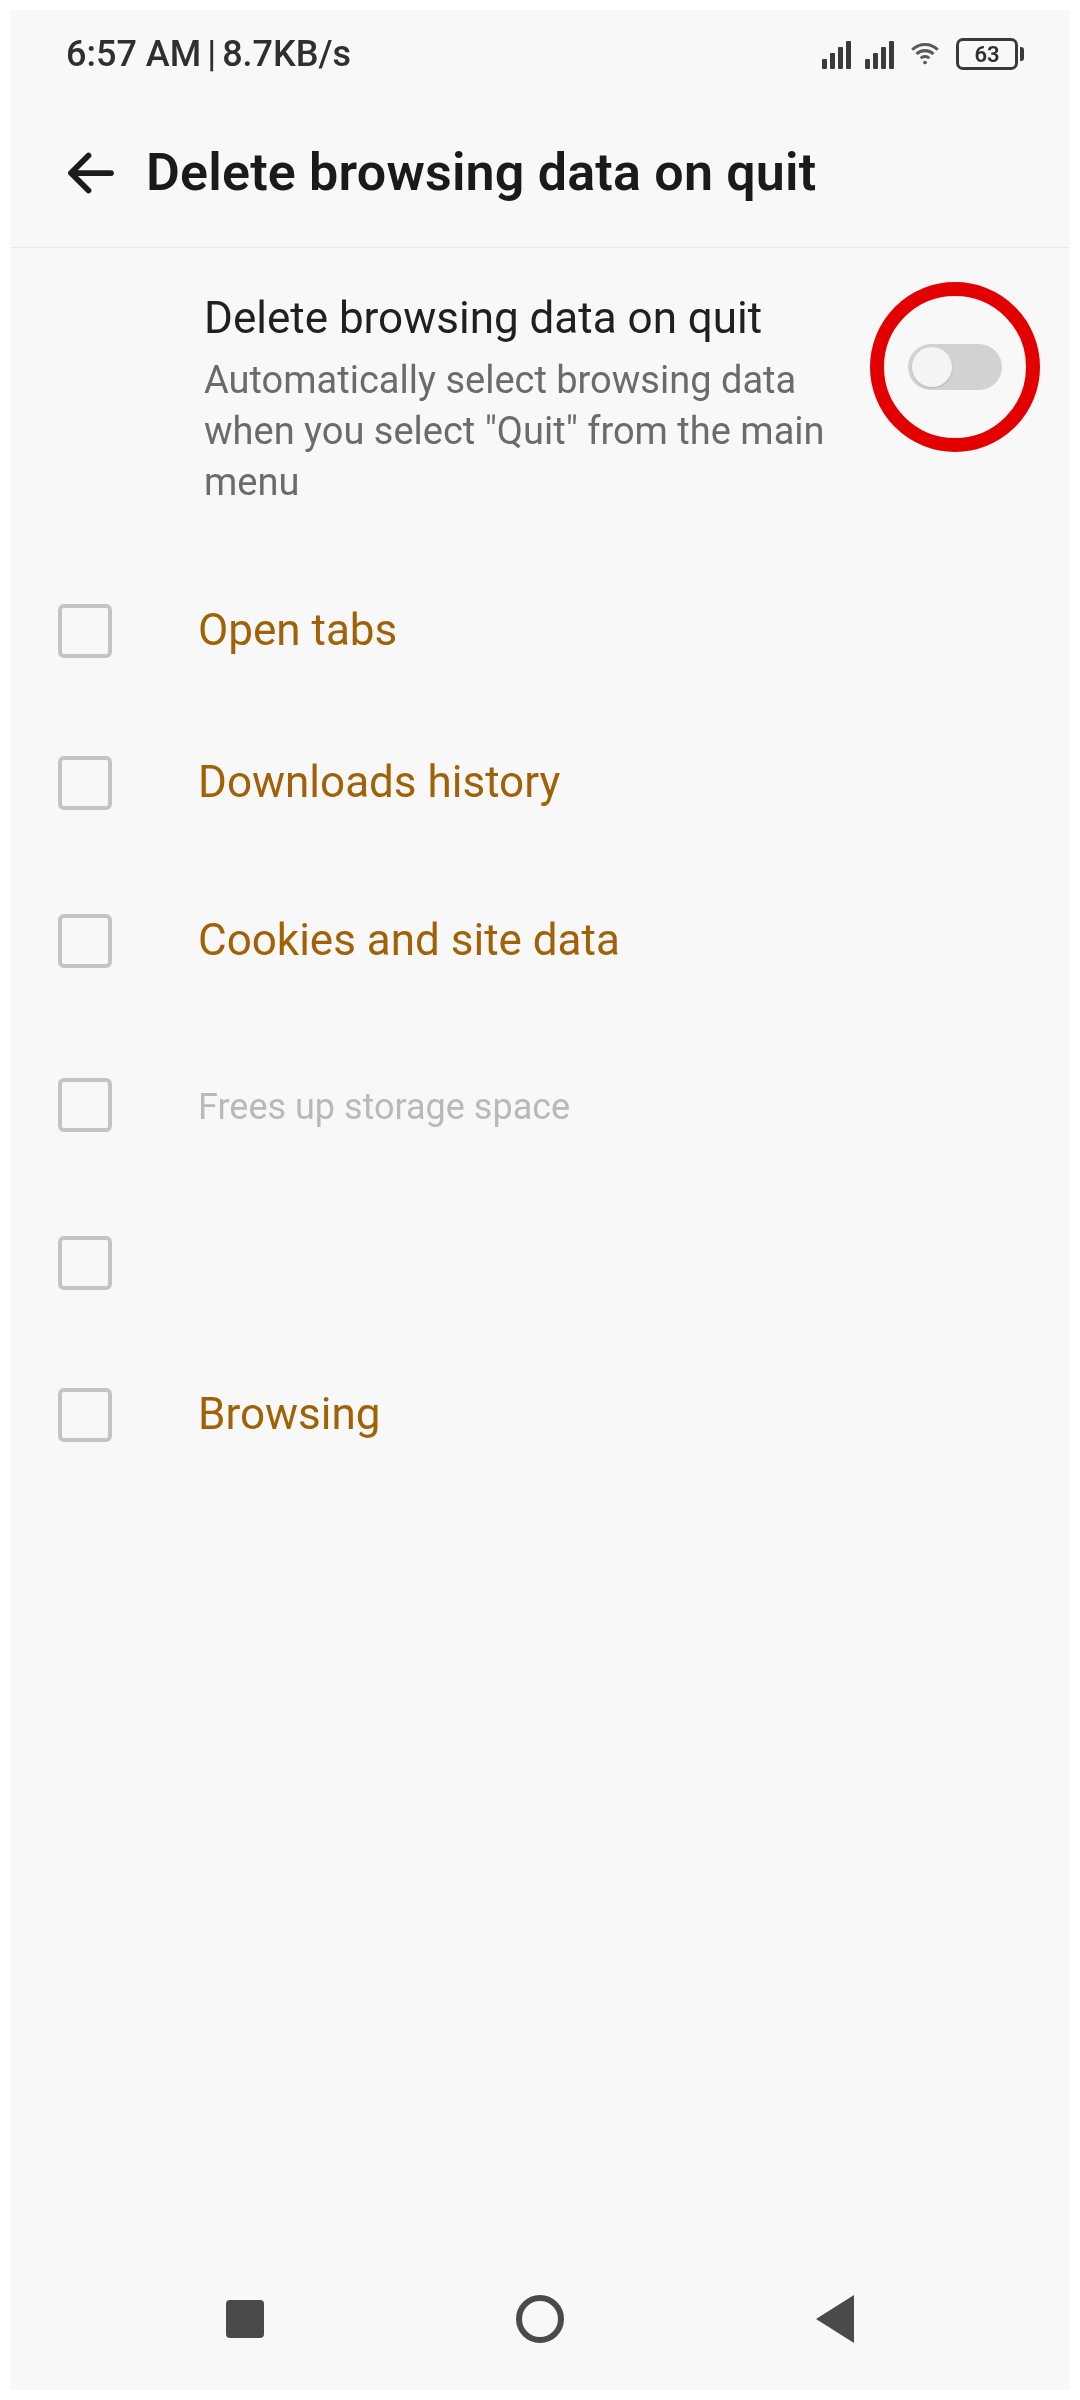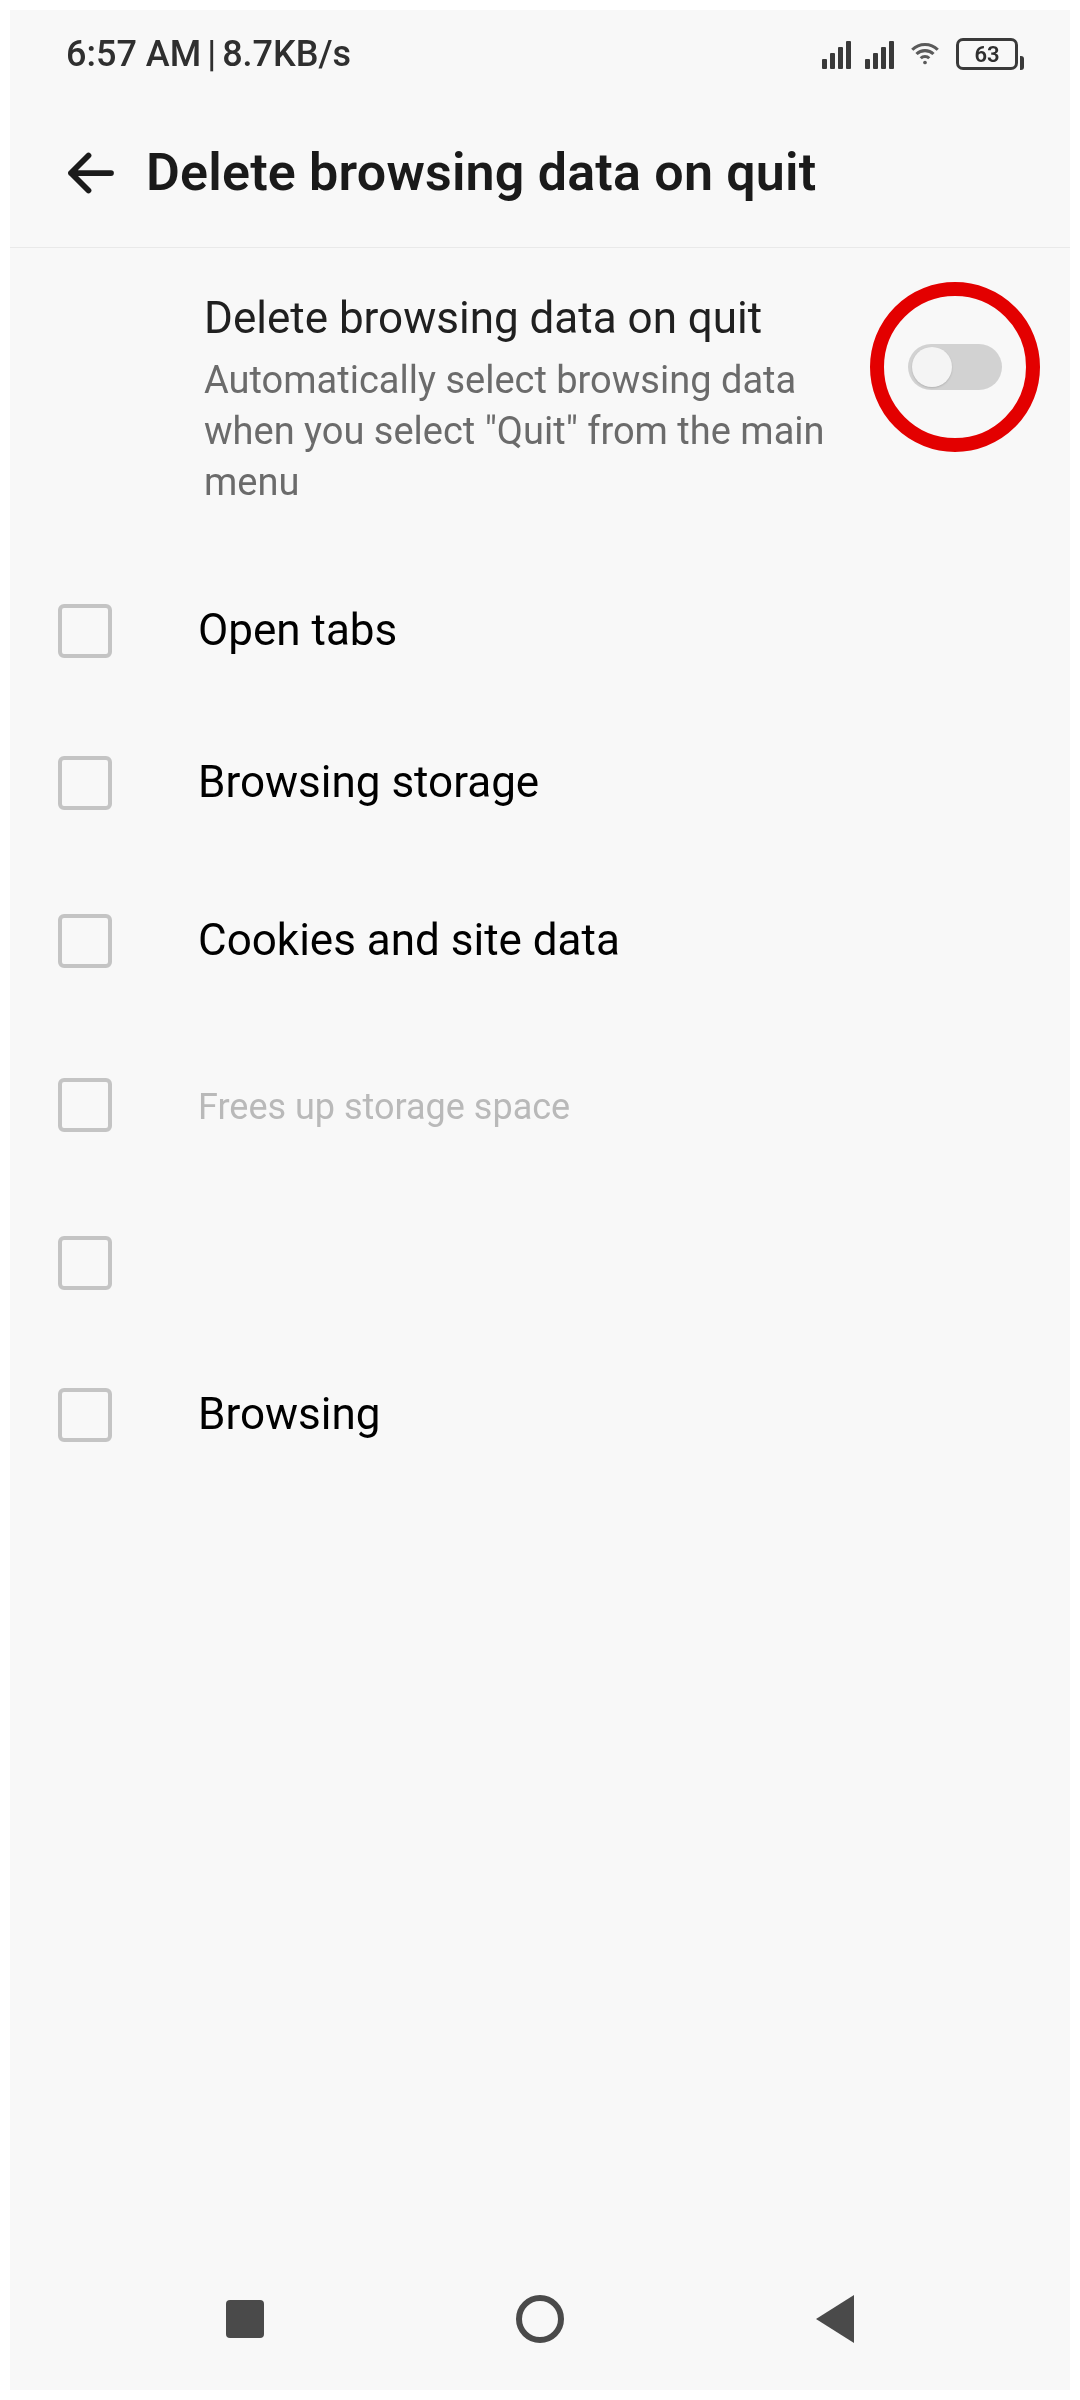--- a/index.html
+++ b/index.html
@@ -42,21 +42,21 @@
     }
     .signal-bars span {
       width: 5px; background: #3a3a3a; border-radius: 1px;
     }
     .signal-bars span:nth-child(1){height:10px;}
     .signal-bars span:nth-child(2){height:16px;}
     .signal-bars span:nth-child(3){height:22px;}
     .signal-bars span:nth-child(4){height:28px;}
     .wifi-icon svg { width: 34px; height: 34px; display:block; }
     .battery {
-      display: flex; align-items: flex-end;
+      display: flex; align-items: center;
     }
     .battery-body {
       width: 62px; height: 32px; border: 3px solid #3a3a3a; border-radius: 7px;
       display:flex; align-items:center; justify-content:center;
       font-size: 22px; font-weight:600;
       position: relative;
     }
     .battery-cap {
       width: 4px; height: 14px; background:#3a3a3a; border-radius: 0 3px 3px 0; margin-left:2px;
     }
@@ -139,21 +139,21 @@
       border: 4px solid #c4c4c4;
       border-radius: 6px;
       margin-right: 86px;
       flex-shrink: 0;
     }
     .option-text {
       display:flex; flex-direction:column; justify-content:center;
     }
     .option-title {
       font-size: 44px;
-      color: #000000;
+      color: #a16207;
       line-height: 1.25;
     }
     .option-sub {
       font-size: 36px;
       color: #b9b9b9;
       margin-top: 4px;
     }
 
     
     .nav-bar {
@@ -240,21 +240,21 @@
     <div id="options-list">
         <div class="option">
           <div class="checkbox"></div>
           <div class="option-text">
             <div class="option-title">Open tabs</div>
           </div>
         </div>
         <div class="option">
           <div class="checkbox"></div>
           <div class="option-text">
-            <div class="option-title">Browsing storage</div>
+            <div class="option-title">Downloads history</div>
           </div>
         </div>
         <div class="option has-sub">
           <div class="checkbox"></div>
           <div class="option-text">
             <div class="option-title">Cookies and site data</div>
           </div>
         </div>
         <div class="option has-sub">
           <div class="checkbox"></div>

